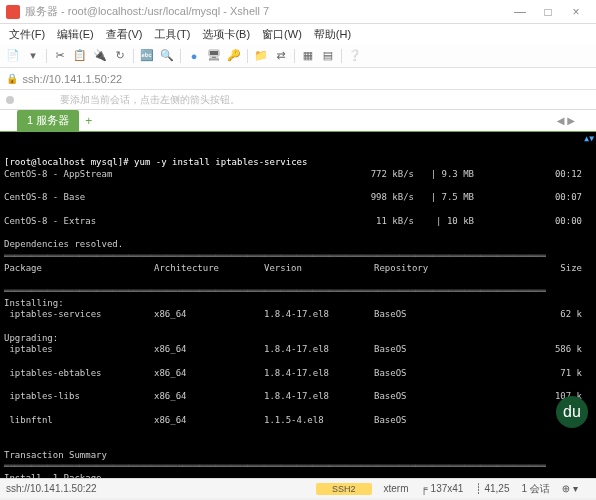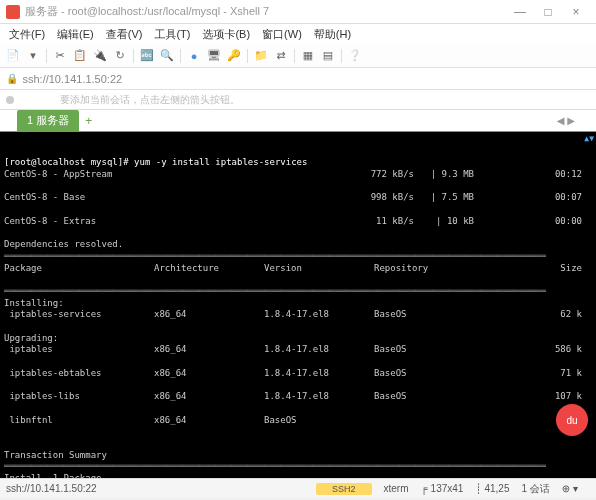--- a/index.html
+++ b/index.html
@@ -35,21 +35,21 @@
 .terminal .dlrow { display: flex; }
 .terminal .dl1 { flex: 0 0 340px; }
 .terminal .dl2 { flex: 0 0 70px; text-align: right; }
 .terminal .dl3 { flex: 0 0 60px; text-align: right; }
 .terminal .dl4 { flex: 1; text-align: right; padding-right: 10px; }
 .scrollhint { position: absolute; right: 2px; top: 2px; color: #4af; font-size: 8px; }
 .statusbar { background: #f5f5f5; height: 20px; display: flex; align-items: center; padding: 0 6px; font-size: 10px; color: #555; border-top: 1px solid #ddd; }
 .statusbar .sitem { margin-right: 12px; display: flex; align-items: center; gap: 3px; }
 .statusbar .spacer { flex: 1; }
 .statusbar .ssh { background: #ffd966; padding: 1px 16px; border-radius: 2px; font-size: 9px; }
-.float-btn { position: absolute; right: 8px; bottom: 64px; width: 32px; height: 32px; background: #ef4444; border-radius: 50%; color: #fff; display: flex; align-items: center; justify-content: center; font-size: 10px; box-shadow: 0 2px 6px rgba(0,0,0,0.3); }
+.float-btn { position: absolute; right: 8px; bottom: 72px; width: 32px; height: 32px; background: #14532d; border-radius: 50%; color: #fff; display: flex; align-items: center; justify-content: center; font-size: 16px; box-shadow: 0 2px 6px rgba(0,0,0,0.3); }
 .watermark { position: absolute; right: 30px; bottom: 28px; color: rgba(180,180,180,0.4); font-size: 11px; }
 </style>
 </head>
 <body>
 
 <div class="titlebar">
   <span class="icon"></span>
   <span class="title">服务器 - root@localhost:/usr/local/mysql - Xshell 7</span>
   <div class="wc">
     <span>—</span>
@@ -120,21 +120,21 @@
 <span>Dependencies resolved.</span>
 <span class="hr">════════════════════════════════════════════════════════════════════════════════════════════════════</span>
 <div class="row"><span class="c1">Package</span><span class="c2">Architecture</span><span class="c3">Version</span><span class="c4">Repository</span><span class="c5">Size</span></div>
 <span class="hr">════════════════════════════════════════════════════════════════════════════════════════════════════</span>
 <span>Installing:</span>
 <div class="row"><span class="c1"> iptables-services</span><span class="c2">x86_64</span><span class="c3">1.8.4-17.el8</span><span class="c4">BaseOS</span><span class="c5">62 k</span></div>
 <span>Upgrading:</span>
 <div class="row"><span class="c1"> iptables</span><span class="c2">x86_64</span><span class="c3">1.8.4-17.el8</span><span class="c4">BaseOS</span><span class="c5">586 k</span></div>
 <div class="row"><span class="c1"> iptables-ebtables</span><span class="c2">x86_64</span><span class="c3">1.8.4-17.el8</span><span class="c4">BaseOS</span><span class="c5">71 k</span></div>
 <div class="row"><span class="c1"> iptables-libs</span><span class="c2">x86_64</span><span class="c3">1.8.4-17.el8</span><span class="c4">BaseOS</span><span class="c5">107 k</span></div>
-<div class="row"><span class="c1"> libnftnl</span><span class="c2">x86_64</span><span class="c4">BaseOS</span><span class="c5">83 k</span></div>
+<div class="row"><span class="c1"> libnftnl</span><span class="c2">x86_64</span><span class="c3">1.1.5-4.el8</span><span class="c4">BaseOS</span><span class="c5">83 k</span></div>
 
 <span>Transaction Summary</span>
 <span class="hr">════════════════════════════════════════════════════════════════════════════════════════════════════</span>
 <span>Install  1 Package</span>
 
 
 
 
 
 

